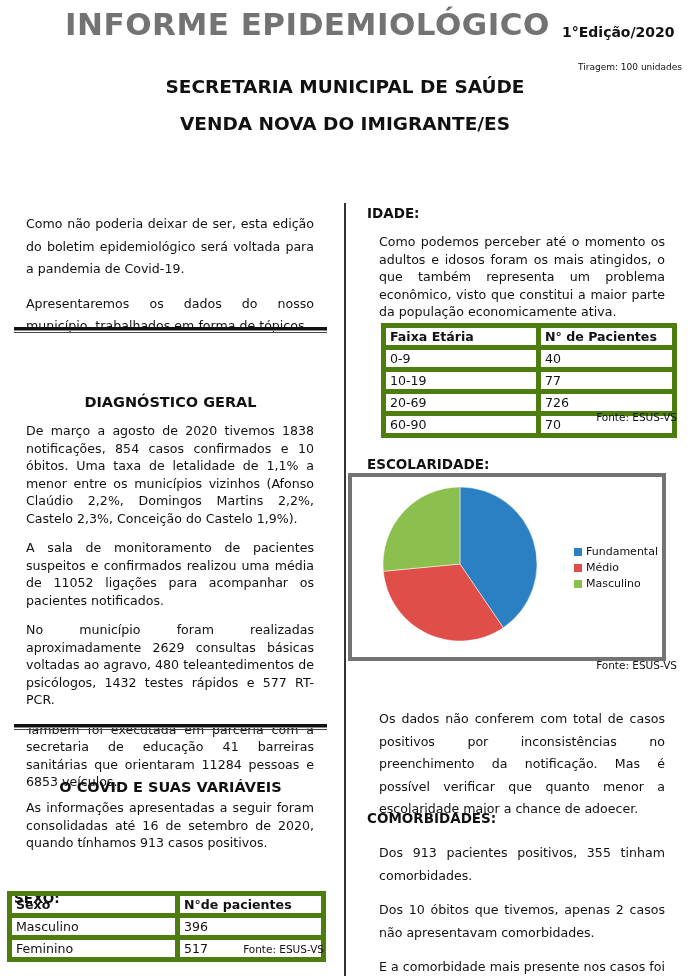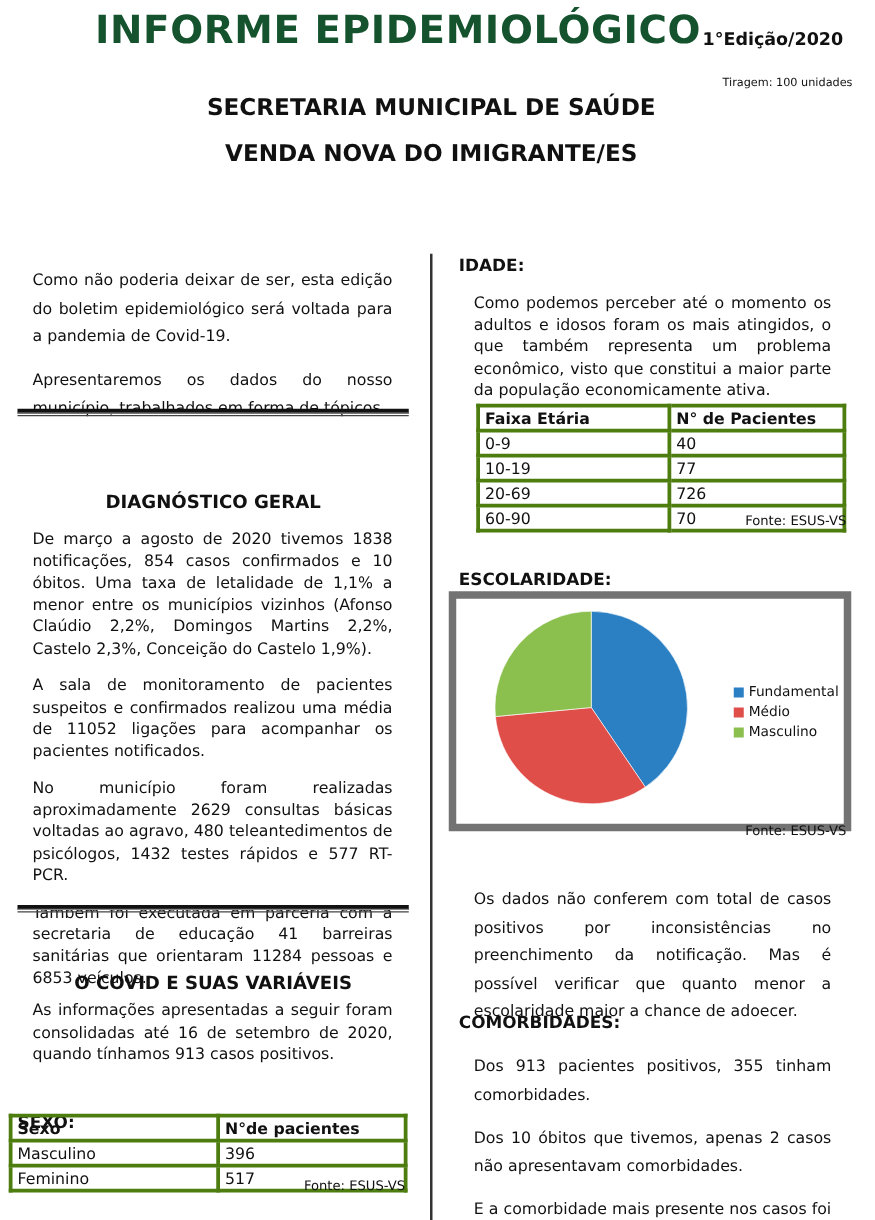--- a/index.html
+++ b/index.html
@@ -1,40 +1,40 @@
 <!DOCTYPE html>
 <html><head>
 <meta charset="utf-8">
 <style>
   html, body { margin: 0; padding: 0; background: #ffffff; }
   body { width: 700px; height: 976px; position: relative; overflow: hidden;
          font-family: "DejaVu Sans", sans-serif; color: #111; }
   .abs { position: absolute; }
-  .main-title { left: 76px; top: 6px; font-size: 31px; font-weight: bold; color: #14532d;
+  .main-title { left: 65px; top: 6px; font-size: 31px; font-weight: bold; color: #737373;
                 letter-spacing: 0.5px; font-family: "DejaVu Sans", sans-serif; }
   .edition { left: 562px; top: 24px; font-size: 14px; font-weight: bold; }
   .tiragem { left: 578px; top: 62px; font-size: 9px; }
   .sub1 { left: 0; width: 690px; text-align: center; top: 76px; font-size: 18.5px; font-weight: bold;
           font-family: "DejaVu Sans", sans-serif; }
   .sub2 { left: 0; width: 690px; text-align: center; top: 113px; font-size: 18.5px; font-weight: bold; }
   .vline { left: 344px; top: 203px; width: 2px; height: 773px; background: #333; }
   .col { font-size: 12.6px; line-height: 17.5px; text-align: justify; }
   .colL { left: 14px; width: 312px; }
   .colR { left: 367px; width: 310px; }
   p { margin: 12px; }
   .lh22 { line-height: 22.5px; }
   .rule { left: 14px; width: 313px; height: 3px; background: #111; border-bottom: 1px solid #888; }
   .rule::after { content: ""; position: absolute; left: 0; right: 0; top: 5px; height: 1px; background: #444; }
   .sec-title { left: 14px; width: 313px; text-align: center; font-size: 14.5px; font-weight: bold; margin-top: 29px; }
   .heading { font-size: 13.5px; font-weight: bold; }
   table { border-collapse: collapse; font-size: 12.6px; }
-  td, th { border: 3px solid #4d7c0f; padding: 0 4px; height: 17px; text-align: left; }
+  td, th { border: 5px solid #4d7c0f; padding: 0 4px; height: 17px; text-align: left; }
   th { font-weight: bold; }
   .fonte { font-size: 10.5px; text-align: right; }
-  .chart-box { left: 359px; top: 473px; width: 310px; height: 180px; border: 6px solid #737373; }
+  .chart-box { left: 348px; top: 473px; width: 310px; height: 180px; border: 4px solid #737373; }
   .legend { position: absolute; left: 222px; top: 67px; font-size: 11px; line-height: 16px; }
   .legend-item { display: flex; align-items: center; }
   .swatch { width: 8px; height: 8px; margin-right: 4px; display: inline-block; }
 </style>
 </head>
 <body>
 
 <div class="abs main-title">INFORME EPIDEMIOLÓGICO</div>
 <div class="abs edition">1°Edição/2020</div>
 <div class="abs tiragem">Tiragem: 100 unidades</div>

